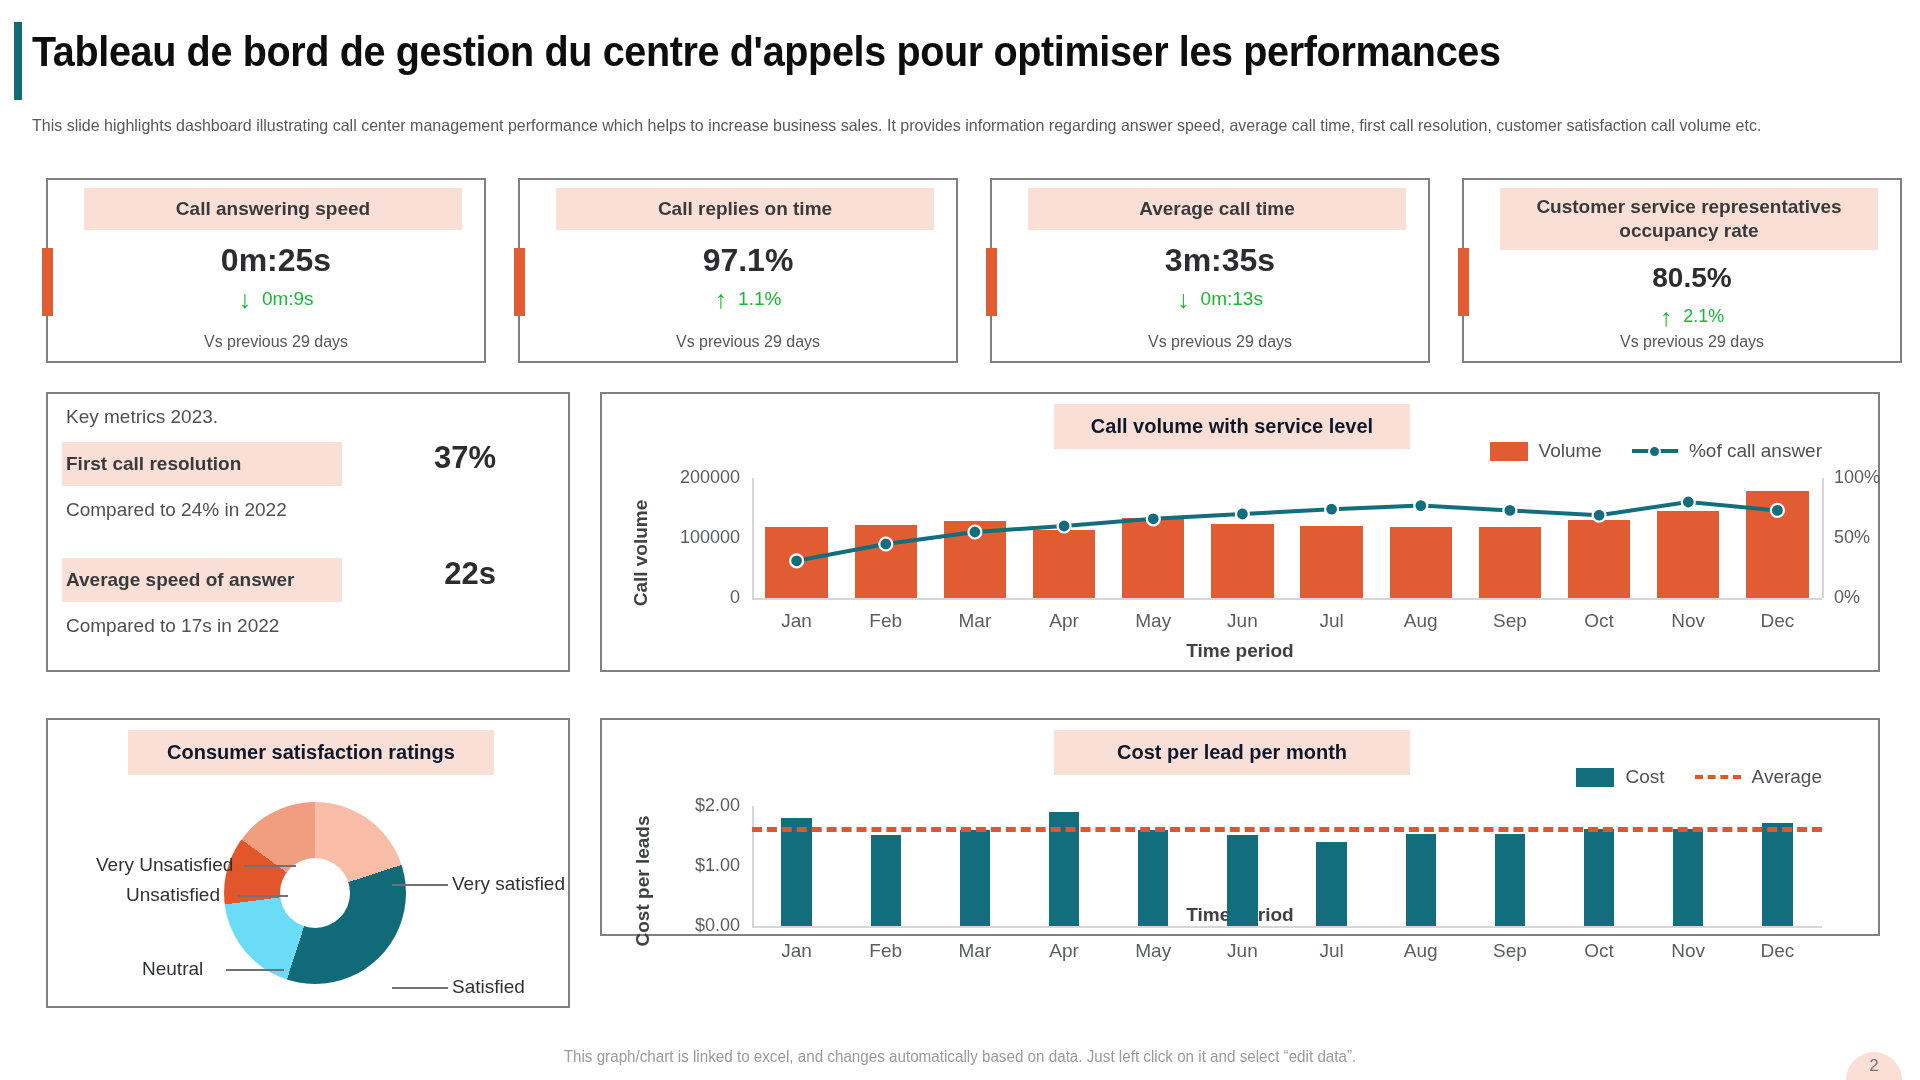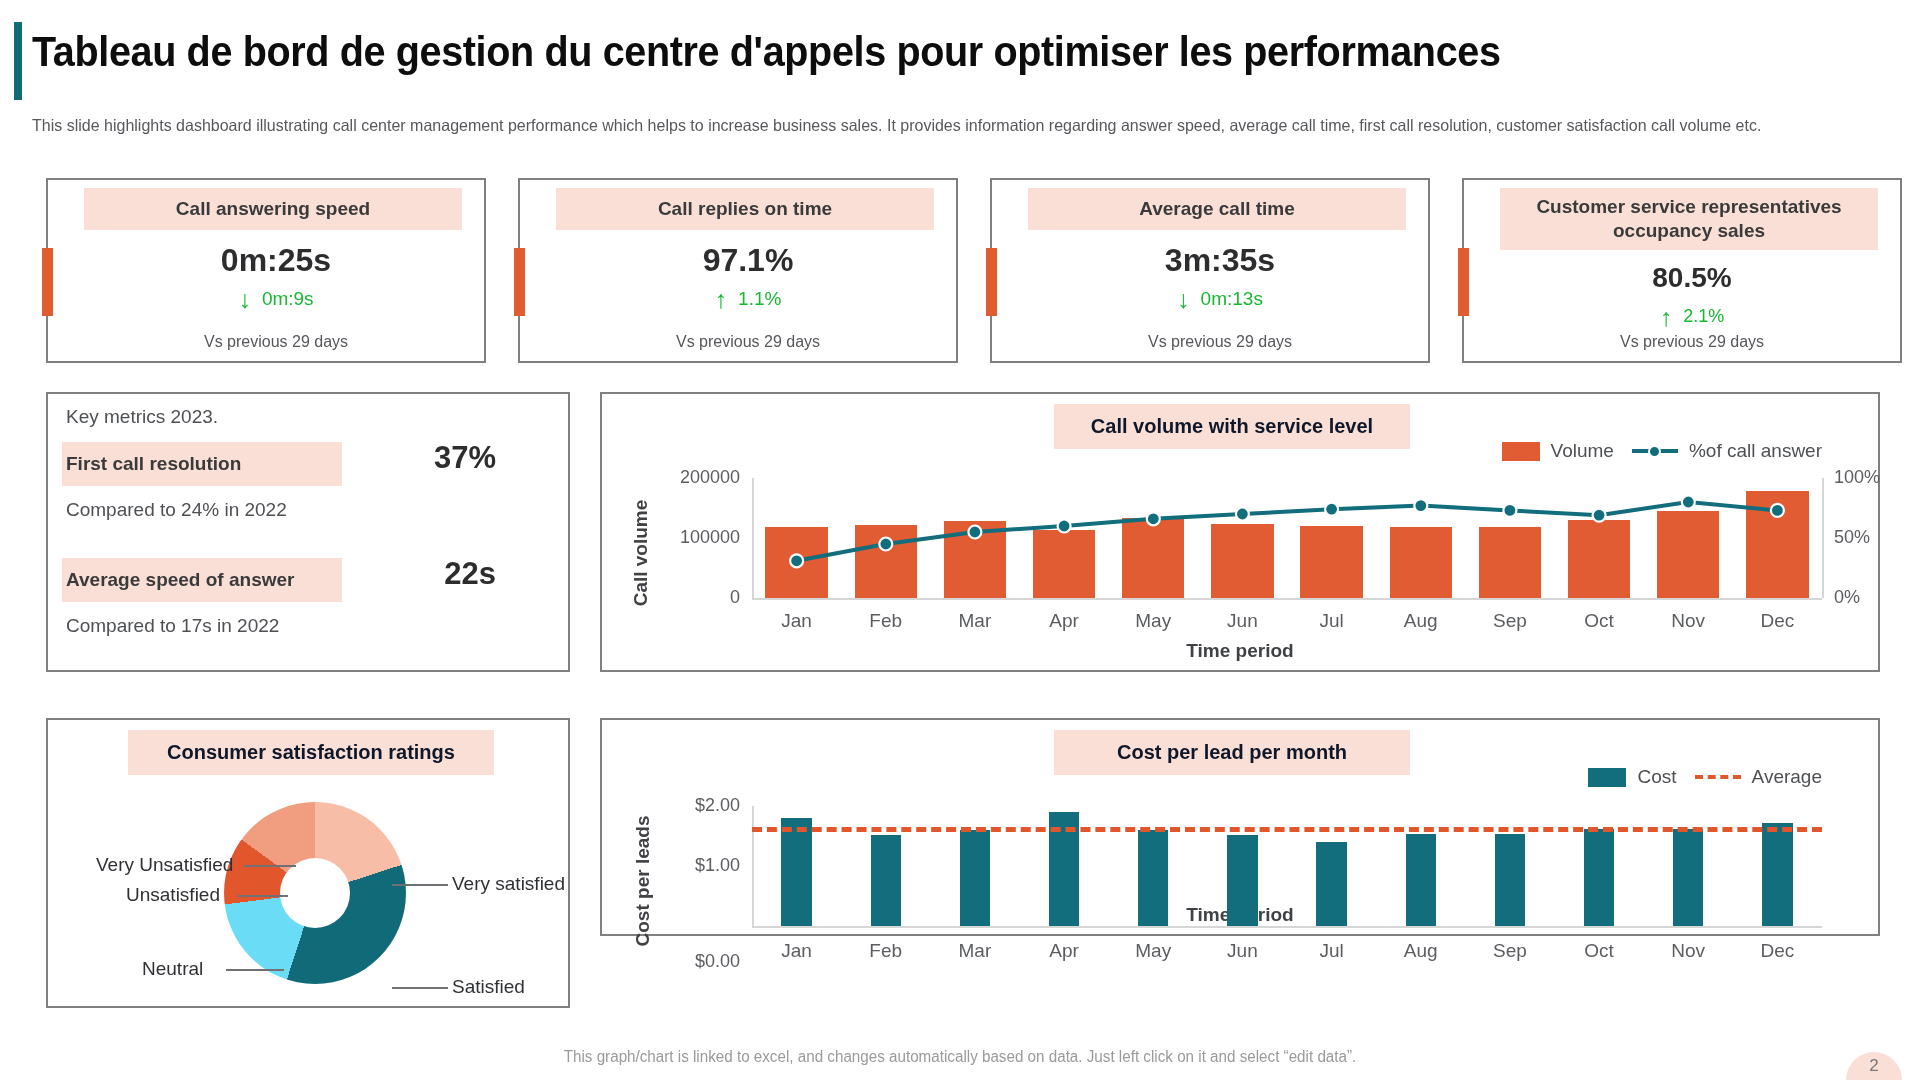--- a/index.html
+++ b/index.html
@@ -78,21 +78,21 @@
     background: #fadfd6; display: flex; align-items: center; padding-left: 4px;
     font-size: 19px; font-weight: bold; color: #3a3a3c;
   }
   .metric-big {
     position: absolute; right: 72px; font-size: 31px; font-weight: bold; color: #2d2d2f;
   }
 
   
   #volume-panel { left: 600px; top: 392px; width: 1280px; height: 280px; }
   #volume-title { left: 452px; top: 10px; width: 356px; }
-  .legend { position: absolute; display: flex; align-items: center; gap: 18px; font-size: 19px; color: #4e5054; }
+  .legend { position: absolute; display: flex; align-items: center; gap: 30px; font-size: 19px; color: #4e5054; }
   .legend-item { display: flex; align-items: center; gap: 11px; }
   .swatch-bar { width: 38px; height: 19px; }
   .swatch-line { position: relative; width: 46px; height: 14px; }
   .swatch-line .ln { position: absolute; top: 5px; left: 0; width: 46px; height: 4px; }
   .swatch-line .dot {
     position: absolute; top: 1px; left: 16px; width: 13px; height: 13px;
     border-radius: 50%; border: 2px solid #fff;
   }
   .swatch-dash { position: relative; width: 46px; height: 14px; }
   .swatch-dash .dln {
@@ -176,21 +176,21 @@
         <div class="kpi-head">Average call time</div>
         <div class="kpi-value">3m:35s</div>
         <div class="kpi-delta">
           <span class="arrow">↓</span>
           <span>0m:13s</span>
         </div>
         <div class="kpi-note">Vs previous 29 days</div>
       </div>
       <div class="kpi two-line" style="left: 1462px; width: 440px;">
         <div class="accent"></div>
-        <div class="kpi-head">Customer service representatives occupancy sales</div>
+        <div class="kpi-head">Customer service representatives occupancy rate</div>
         <div class="kpi-value">80.5%</div>
         <div class="kpi-delta">
           <span class="arrow">↑</span>
           <span>2.1%</span>
         </div>
         <div class="kpi-note">Vs previous 29 days</div>
       </div>
     </div>
 
   <div class="panel" id="metrics-panel">
@@ -304,21 +304,21 @@
             <span class="dln"></span>
           </span>
         <span>Average</span>
       </div>
     </div>
     <div class="axis-title-y" style="left:-44px; top:150px; width:170px; text-align:center;">Cost per leads</div>
     <div class="axis-title-x" style="left:0; right:0; bottom:8px;">Time period</div>
     <div class="plot" id="cost-plot" style="left:150px; top:86px; width:1070px; height:120px;">
         <div class="axis-line" style="left:0;top:0;width:2px;height:120px"></div>
         <div class="axis-line" style="left:0;top:120px;width:1070px;height:2px"></div>
-        <div class="tick" style="right:1082px; top:109px; text-align:center;margin-top:36px;">$0.00</div>
+        <div class="tick" style="right:1082px; top:109px; text-align:center;">$0.00</div>
         <div class="tick" style="right:1082px; top:49px; text-align:right;">$1.00</div>
         <div class="tick" style="right:1082px; top:-11px; text-align:right;">$2.00</div>
         <div class="bar" style="left:29.425px; width:30.31666666666667px; height:108px; background:#126d7c;"></div>
         <div class="cat" style="left:0px; width:89.16666666666667px; top:134px;">Jan</div>
         <div class="bar" style="left:118.59166666666667px; width:30.31666666666667px; height:91.2px; background:#126d7c;"></div>
         <div class="cat" style="left:89.16666666666667px; width:89.16666666666667px; top:134px;">Feb</div>
         <div class="bar" style="left:207.75833333333335px; width:30.31666666666667px; height:96px; background:#126d7c;"></div>
         <div class="cat" style="left:178.33333333333334px; width:89.16666666666667px; top:134px;">Mar</div>
         <div class="bar" style="left:296.925px; width:30.31666666666667px; height:114px; background:#126d7c;"></div>
         <div class="cat" style="left:267.5px; width:89.16666666666667px; top:134px;">Apr</div>

